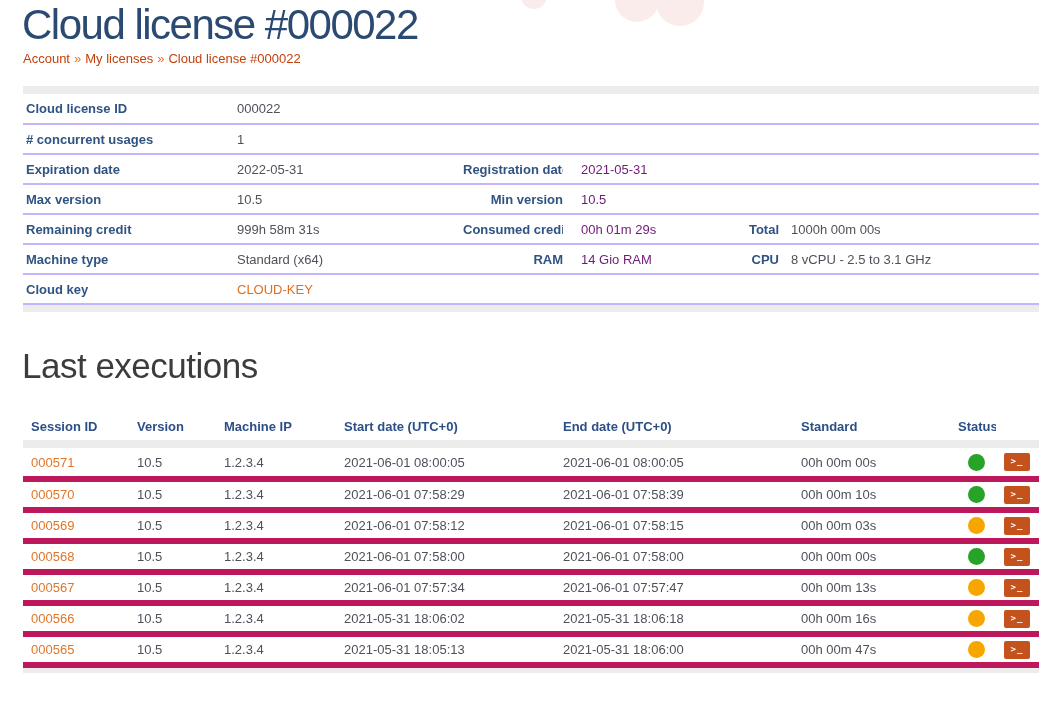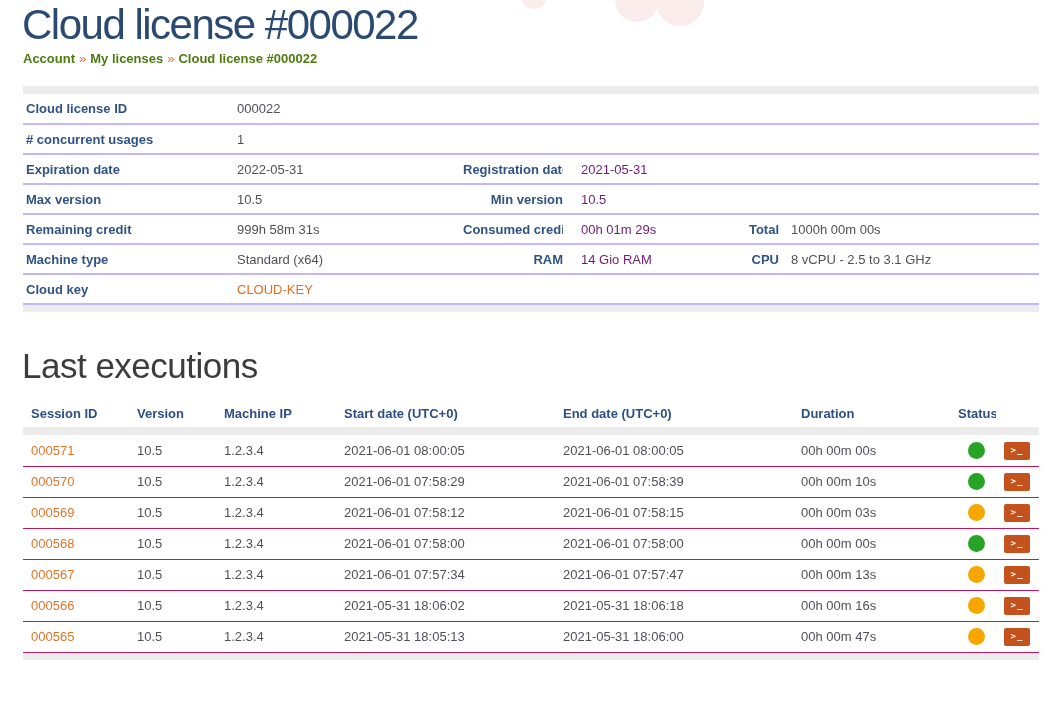--- a/index.html
+++ b/index.html
@@ -13,21 +13,21 @@
   
   .decor { position:absolute; top:0; left:500px; width:220px; height:40px; pointer-events:none; }
 
   
   .page-title {
     margin:2px 0 0 22px;
     font-size:42px; font-weight:300; letter-spacing:-1.5px;
     color:#2b4a72; line-height:1.1;
   }
   .breadcrumb { margin:3px 0 0 23px; font-size:13px; color:#e0752a; }
-  .breadcrumb a { color:#4d7c0f; text-decoration:none; cursor:pointer;font-weight:bold; }
+  .breadcrumb a { color:#c2410c; text-decoration:none; cursor:pointer; }
   .breadcrumb .sep { margin:0 4px; }
 
   
   table { border-collapse:collapse; table-layout:fixed; width:1016px; margin-left:23px; }
   td, th { overflow:hidden; white-space:nowrap; vertical-align:middle; }
   tr.bar td { height:8px; background:#ececec; padding:0; }
 
   
   .details { margin-top:20px; }
   .details tr.data { height:30px; border-bottom:2px solid #c4b5fd; }
@@ -41,26 +41,26 @@
   .details a.key-link { color:#dd6f1e; text-decoration:none; cursor:pointer; }
 
   
   .section-title {
     margin:34px 0 0 22px;
     font-size:35px; font-weight:300; letter-spacing:-0.5px;
     color:#3c3c3c; line-height:1.15;
   }
 
   
-  .exec { margin-top:13px; }
+  .exec { margin-top:26px; }
   .exec th {
     text-align:left; font-weight:bold; color:#2c4f86;
     height:28px; padding-left:8px; font-size:13px;
   }
-  .exec tr.data { height:31px; border-bottom:1px solid #be185d; }
+  .exec tr.data { height:31px; border-bottom:6px solid #be185d; }
   .exec td { padding-left:8px; color:#50505a; }
   .exec a.session-link { color:#e0762a; text-decoration:none; cursor:pointer; }
 
   .status-dot {
     display:inline-block; width:17px; height:17px; border-radius:50%;
     margin-left:10px; vertical-align:middle; background:#bbb;
   }
   .status-dot[data-state="green"]  { background:#27a327; }
   .status-dot[data-state="orange"] { background:#f7a600; }
 
@@ -189,21 +189,21 @@
       <col style="width:46px">
       <col style="width:43px">
   </colgroup>
   <thead>
     <tr>
       <th>Session ID</th>
       <th>Version</th>
       <th>Machine IP</th>
       <th>Start date (UTC+0)</th>
       <th>End date (UTC+0)</th>
-      <th>Duration</th>
+      <th>Standard</th>
       <th>Status</th>
       <th></th>
     </tr>
     <tr class="bar">
         <td colspan="8"></td>
       </tr>
   </thead>
   <tbody>
     <tr class="data">
       <td><a class="session-link">000571</a></td>

